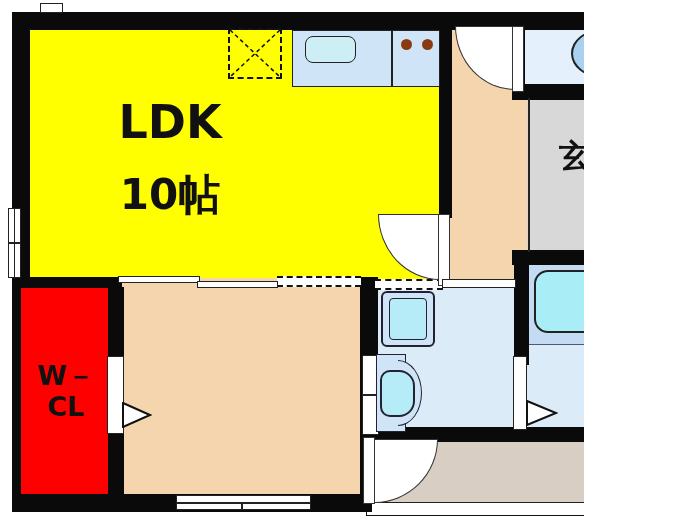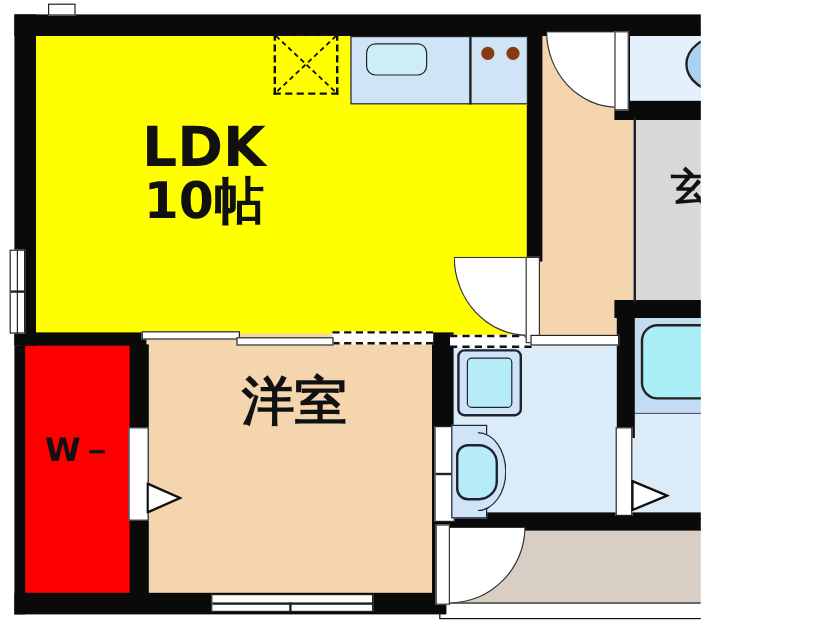--- a/index.html
+++ b/index.html
@@ -118,23 +118,23 @@
   <div class="fix" style="left:534px;top:270px;width:125px;height:63px;background:#a9eef7;border:2px solid #222;border-radius:14px;"></div>
 
   <div class="fix" style="left:381px;top:291px;width:54px;height:56px;background:#cfe4f7;border:2px solid #223;border-radius:6px;"></div>
   <div class="fix" style="left:389px;top:298px;width:38px;height:42px;background:#b5ecf8;border:1.5px solid #223;border-radius:4px;z-index:5;"></div>
   <div class="fix" style="left:376px;top:354px;width:30px;height:78px;background:#cfe4f7;border:1px solid #223;"></div>
   <div class="fix" style="left:398px;top:360px;width:24px;height:66px;background:#cfe4f7;border:1px solid #223;border-left:none;border-radius:0 100% 100% 0 / 0 50% 50% 0;"></div>
   <div class="fix" style="left:380px;top:370px;width:35px;height:47px;background:#b5ecf8;border:2px solid #223;border-radius:10px 16px 16px 10px;z-index:5;"></div>
 
   <div class="label" style="left:65px;top:98px;width:210px;font-size:46px;font-weight:600;">
     <div>LDK</div>
-    <div style="font-size:42px;">10帖</div>
+    <div style="font-size:42px;margin-top:27px;">10帖</div>
   </div>
   <div class="label" style="left:128px;top:312px;width:235px;font-size:44px;font-weight:600;">
-    <div>洋室</div>
   </div>
   <div class="label" style="left:25px;top:360px;width:82px;font-size:27px;font-weight:600;line-height:1.15;">
     <div>W－</div>
+    <div>CL</div>
   </div>
   <div class="label" style="left:548px;top:140px;width:54px;font-size:32px;font-weight:600;">玄</div>
 
 </div>
 
 </body></html>

